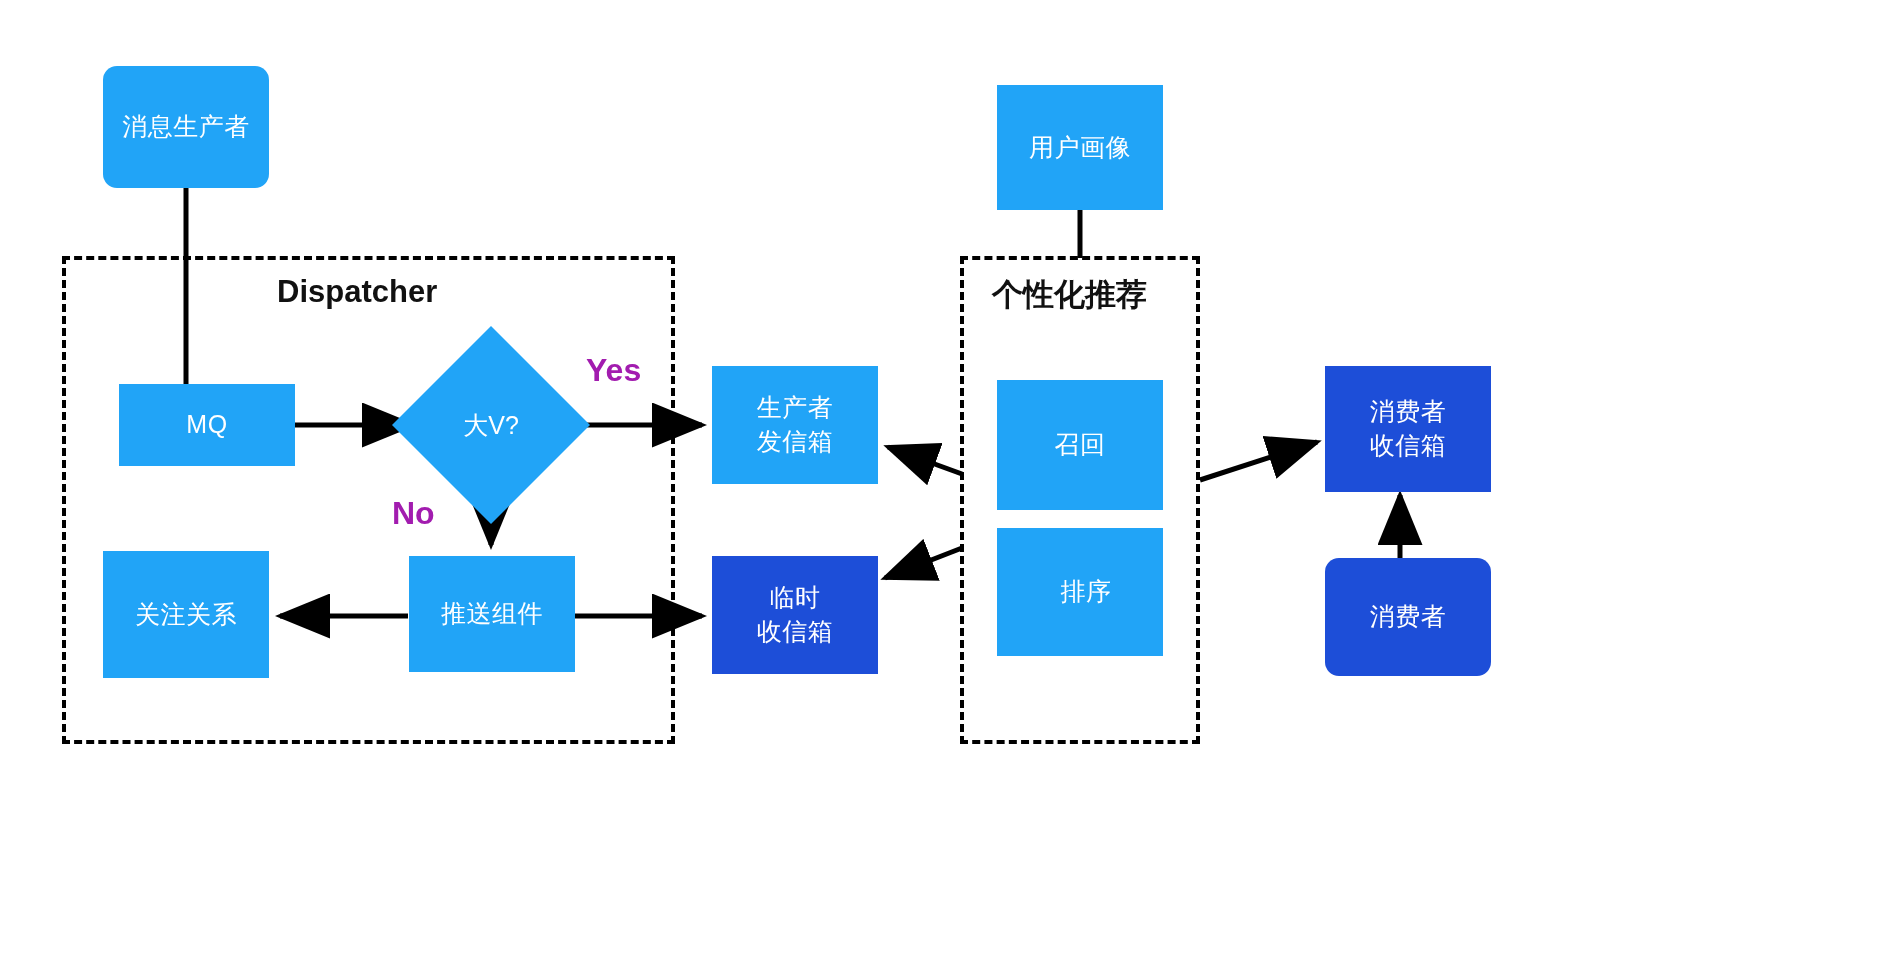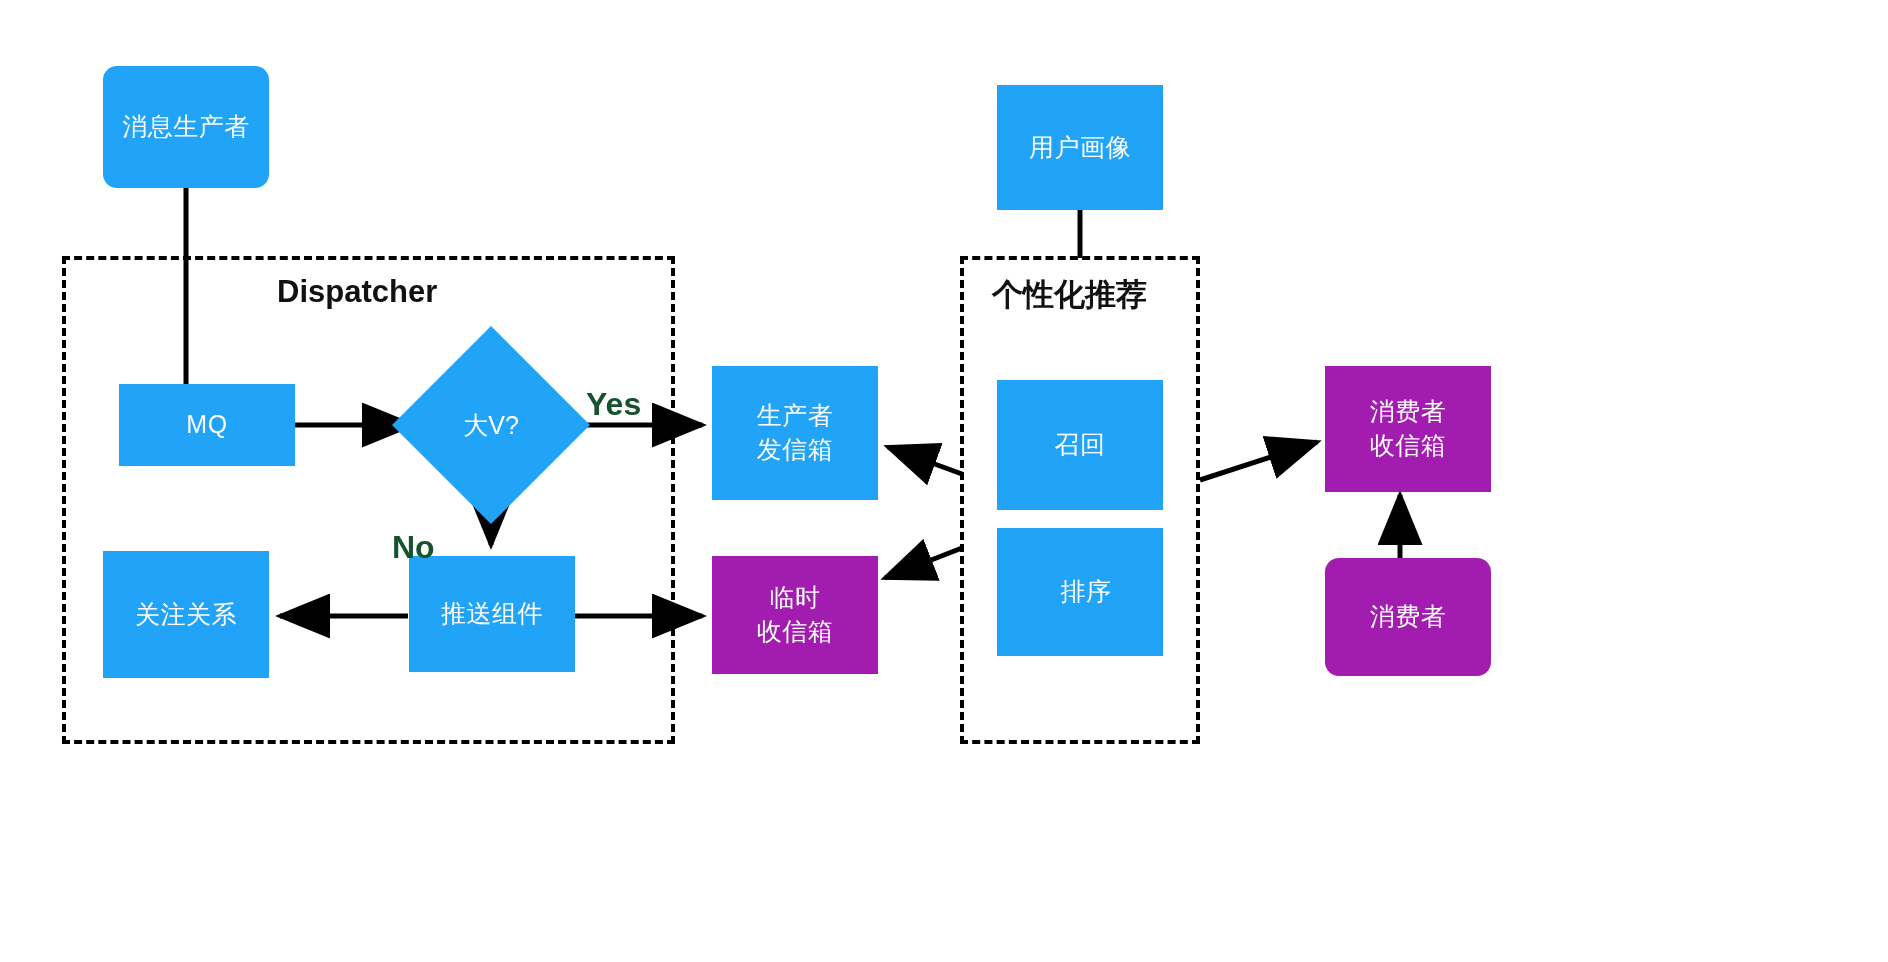--- a/index.html
+++ b/index.html
@@ -31,21 +31,21 @@
     text-align: center;
     color: #ffffff;
     font-family: "Liberation Sans", "DejaVu Sans", sans-serif;
     font-size: 25px;
     line-height: 1.35;
     box-sizing: border-box;
     white-space: pre-line;
     letter-spacing: 0.5px;
   }
   .node.blue   { background: #21a4f7; }
-  .node.orange { background: #a21caf; }
+  .node.orange { background: #1d4ed8; }
   .node.rounded { border-radius: 14px; }
   .diamond {
     position: absolute;
     box-sizing: border-box;
   }
   .diamond .shape {
     position: absolute;
     left: 0; top: 0;
     width: 100%; height: 100%;
     background: #21a4f7;
@@ -71,26 +71,25 @@
   .group-title {
     position: absolute;
     color: #111111;
     font-size: 31px;
     font-weight: bold;
     font-family: "Liberation Sans", "DejaVu Sans", sans-serif;
     white-space: nowrap;
   }
   .edge-label {
     position: absolute;
-    color: #14532d;
+    color: #a21caf;
     font-size: 32px;
     font-weight: bold;
     font-family: "Liberation Sans", "DejaVu Sans", sans-serif;
     white-space: nowrap;
-    margin-top: 34px;
   }
 </style>
 </head>
 <body>
 
 <div id="canvas">
 
   <svg class="layer" viewBox="0 0 1888 962">
     <defs>
       <marker id="arrow" markerWidth="11" markerHeight="9" refX="10" refY="4.5" orient="auto" markerUnits="strokeWidth">
@@ -163,21 +162,21 @@
   </div>
 
   <div class="node blue" style="left:103px; top:551px; width:166px; height:127px;">
     <span>关注关系</span>
   </div>
 
   <div class="node blue" style="left:409px; top:556px; width:166px; height:116px;">
     <span>推送组件</span>
   </div>
 
-  <div class="node blue" style="left:712px; top:366px; width:166px; height:134px;">
+  <div class="node blue" style="left:712px; top:366px; width:166px; height:118px;">
     <span>生产者
 发信箱</span>
   </div>
 
   <div class="node orange" style="left:712px; top:556px; width:166px; height:118px;">
     <span>临时
 收信箱</span>
   </div>
 
   <div class="node blue" style="left:997px; top:380px; width:166px; height:130px;">

